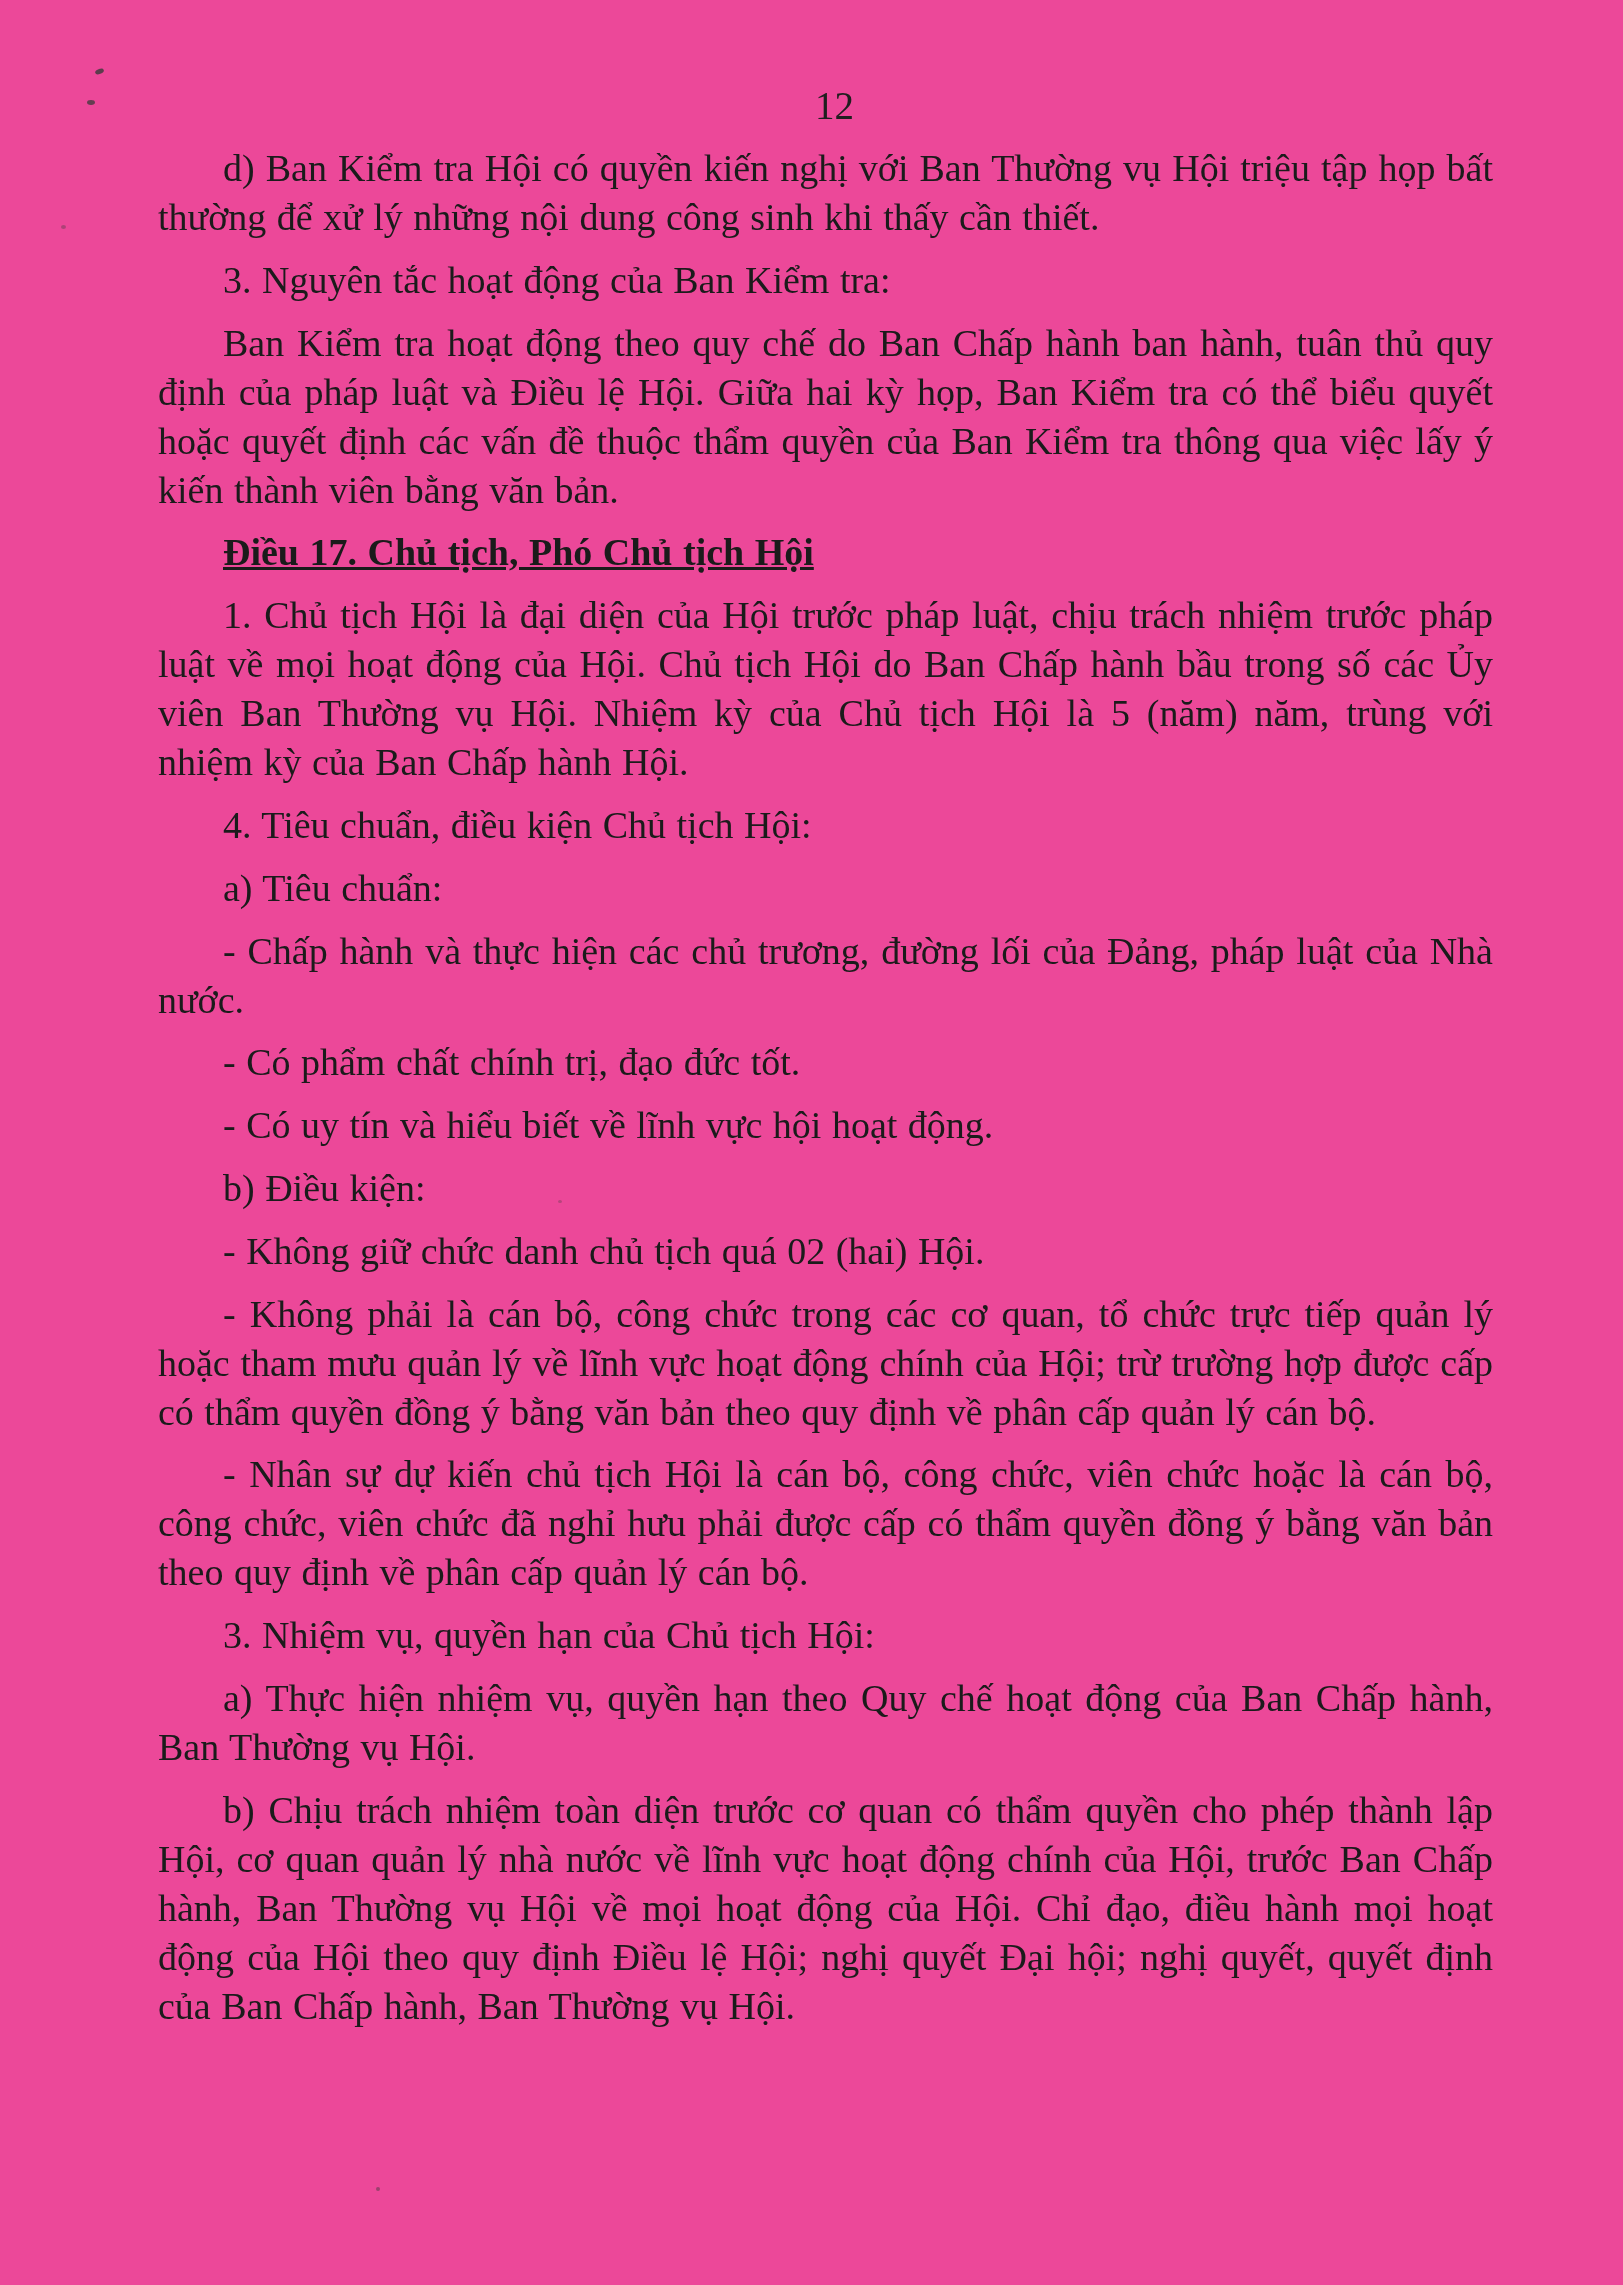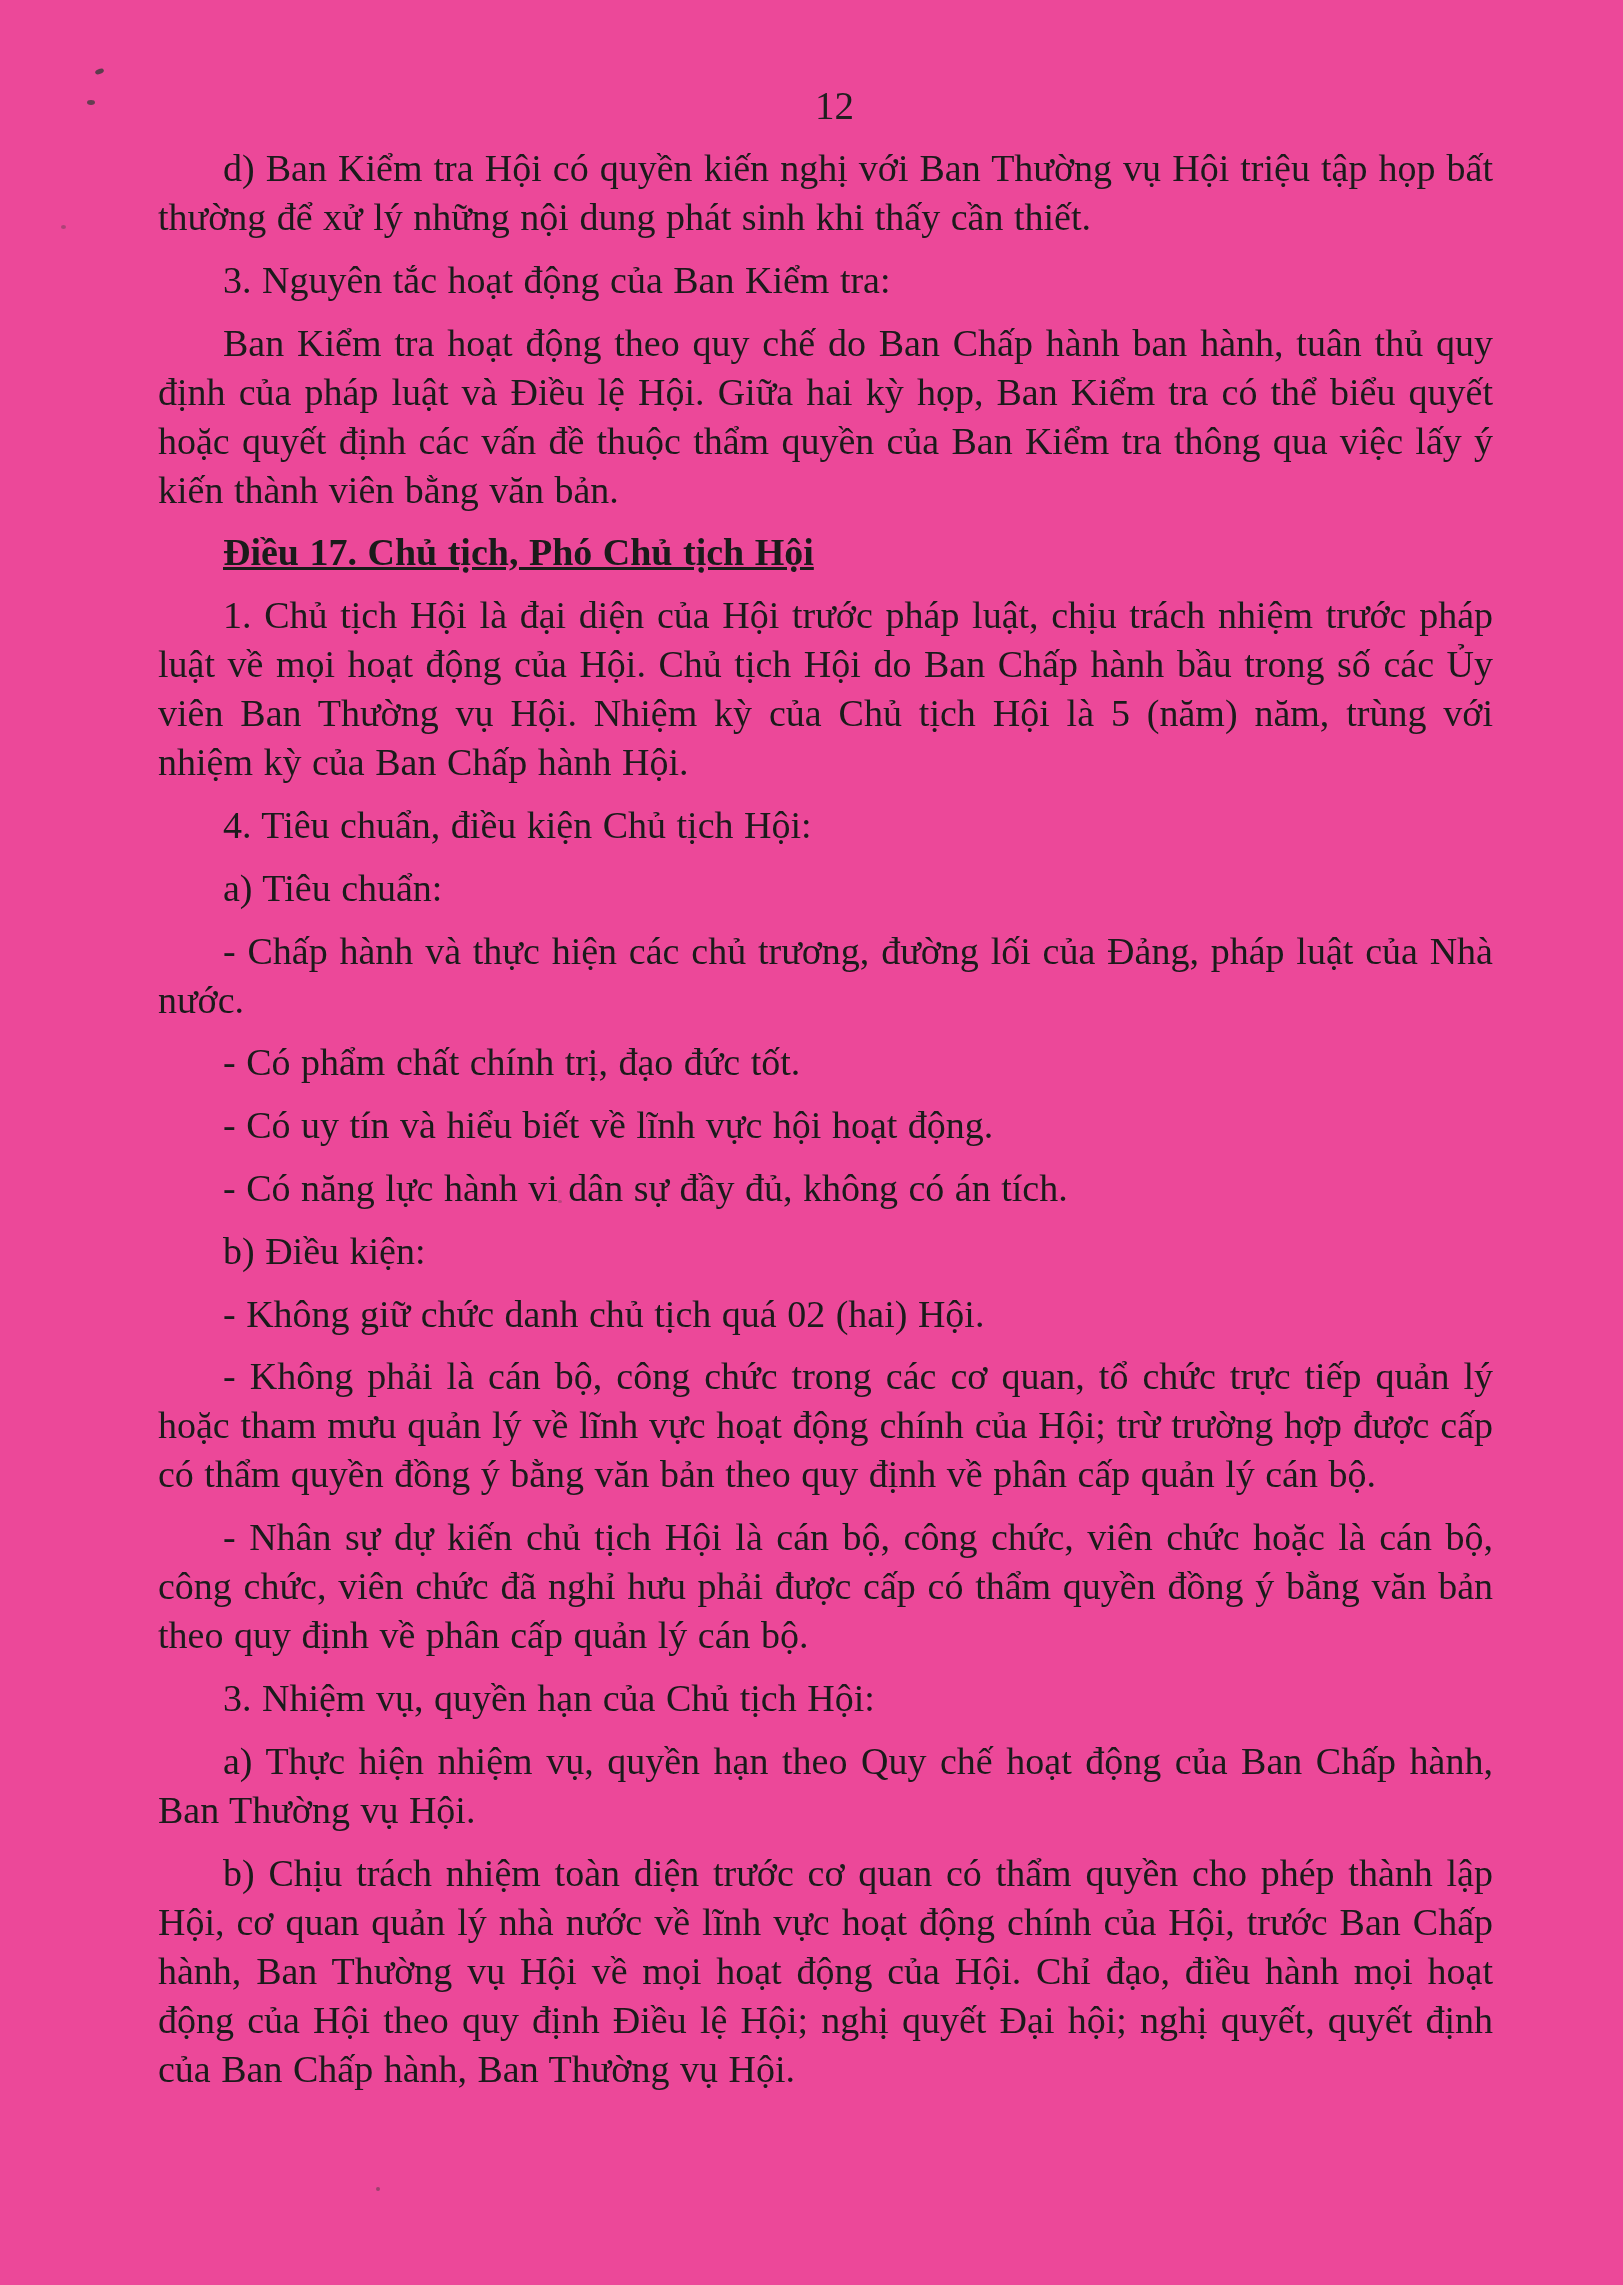--- a/index.html
+++ b/index.html
@@ -63,31 +63,30 @@
 
   <span class="speck" id="speck-1"></span>
   <span class="speck" id="speck-2"></span>
   <span class="speck" id="speck-3"></span>
   <span class="speck" id="speck-4"></span>
   <span class="speck" id="speck-5"></span>
 
   <div class="page-number">12</div>
 
   <div class="content">
-    <p>d) Ban Kiểm tra Hội có quyền kiến nghị với Ban Thường vụ Hội triệu tập họp bất thường để xử lý những nội dung phát sinh khi thấy cần thiết.</p>
+    <p>d) Ban Kiểm tra Hội có quyền kiến nghị với Ban Thường vụ Hội triệu tập họp bất thường để xử lý những nội dung công sinh khi thấy cần thiết.</p>
     <p>3. Nguyên tắc hoạt động của Ban Kiểm tra:</p>
     <p>Ban Kiểm tra hoạt động theo quy chế do Ban Chấp hành ban hành, tuân thủ quy định của pháp luật và Điều lệ Hội. Giữa hai kỳ họp, Ban Kiểm tra có thể biểu quyết hoặc quyết định các vấn đề thuộc thẩm quyền của Ban Kiểm tra thông qua việc lấy ý kiến thành viên bằng văn bản.</p>
     <p class="heading">Điều 17. Chủ tịch, Phó Chủ tịch Hội</p>
     <p>1. Chủ tịch Hội là đại diện của Hội trước pháp luật, chịu trách nhiệm trước pháp luật về mọi hoạt động của Hội. Chủ tịch Hội do Ban Chấp hành bầu trong số các Ủy viên Ban Thường vụ Hội. Nhiệm kỳ của Chủ tịch Hội là 5 (năm) năm, trùng với nhiệm kỳ của Ban Chấp hành Hội.</p>
     <p>4. Tiêu chuẩn, điều kiện Chủ tịch Hội:</p>
     <p>a) Tiêu chuẩn:</p>
     <p>- Chấp hành và thực hiện các chủ trương, đường lối của Đảng, pháp luật của Nhà nước.</p>
     <p>- Có phẩm chất chính trị, đạo đức tốt.</p>
     <p>- Có uy tín và hiểu biết về lĩnh vực hội hoạt động.</p>
-    <p>- Có năng lực hành vi dân sự đầy đủ, không có án tích.</p>
     <p>b) Điều kiện:</p>
     <p>- Không giữ chức danh chủ tịch quá 02 (hai) Hội.</p>
     <p>- Không phải là cán bộ, công chức trong các cơ quan, tổ chức trực tiếp quản lý hoặc tham mưu quản lý về lĩnh vực hoạt động chính của Hội; trừ trường hợp được cấp có thẩm quyền đồng ý bằng văn bản theo quy định về phân cấp quản lý cán bộ.</p>
     <p>- Nhân sự dự kiến chủ tịch Hội là cán bộ, công chức, viên chức hoặc là cán bộ, công chức, viên chức đã nghỉ hưu phải được cấp có thẩm quyền đồng ý bằng văn bản theo quy định về phân cấp quản lý cán bộ.</p>
     <p>3. Nhiệm vụ, quyền hạn của Chủ tịch Hội:</p>
     <p>a) Thực hiện nhiệm vụ, quyền hạn theo Quy chế hoạt động của Ban Chấp hành, Ban Thường vụ Hội.</p>
     <p>b) Chịu trách nhiệm toàn diện trước cơ quan có thẩm quyền cho phép thành lập Hội, cơ quan quản lý nhà nước về lĩnh vực hoạt động chính của Hội, trước Ban Chấp hành, Ban Thường vụ Hội về mọi hoạt động của Hội. Chỉ đạo, điều hành mọi hoạt động của Hội theo quy định Điều lệ Hội; nghị quyết Đại hội; nghị quyết, quyết định của Ban Chấp hành, Ban Thường vụ Hội.</p>
   </div>
 
 </div>

